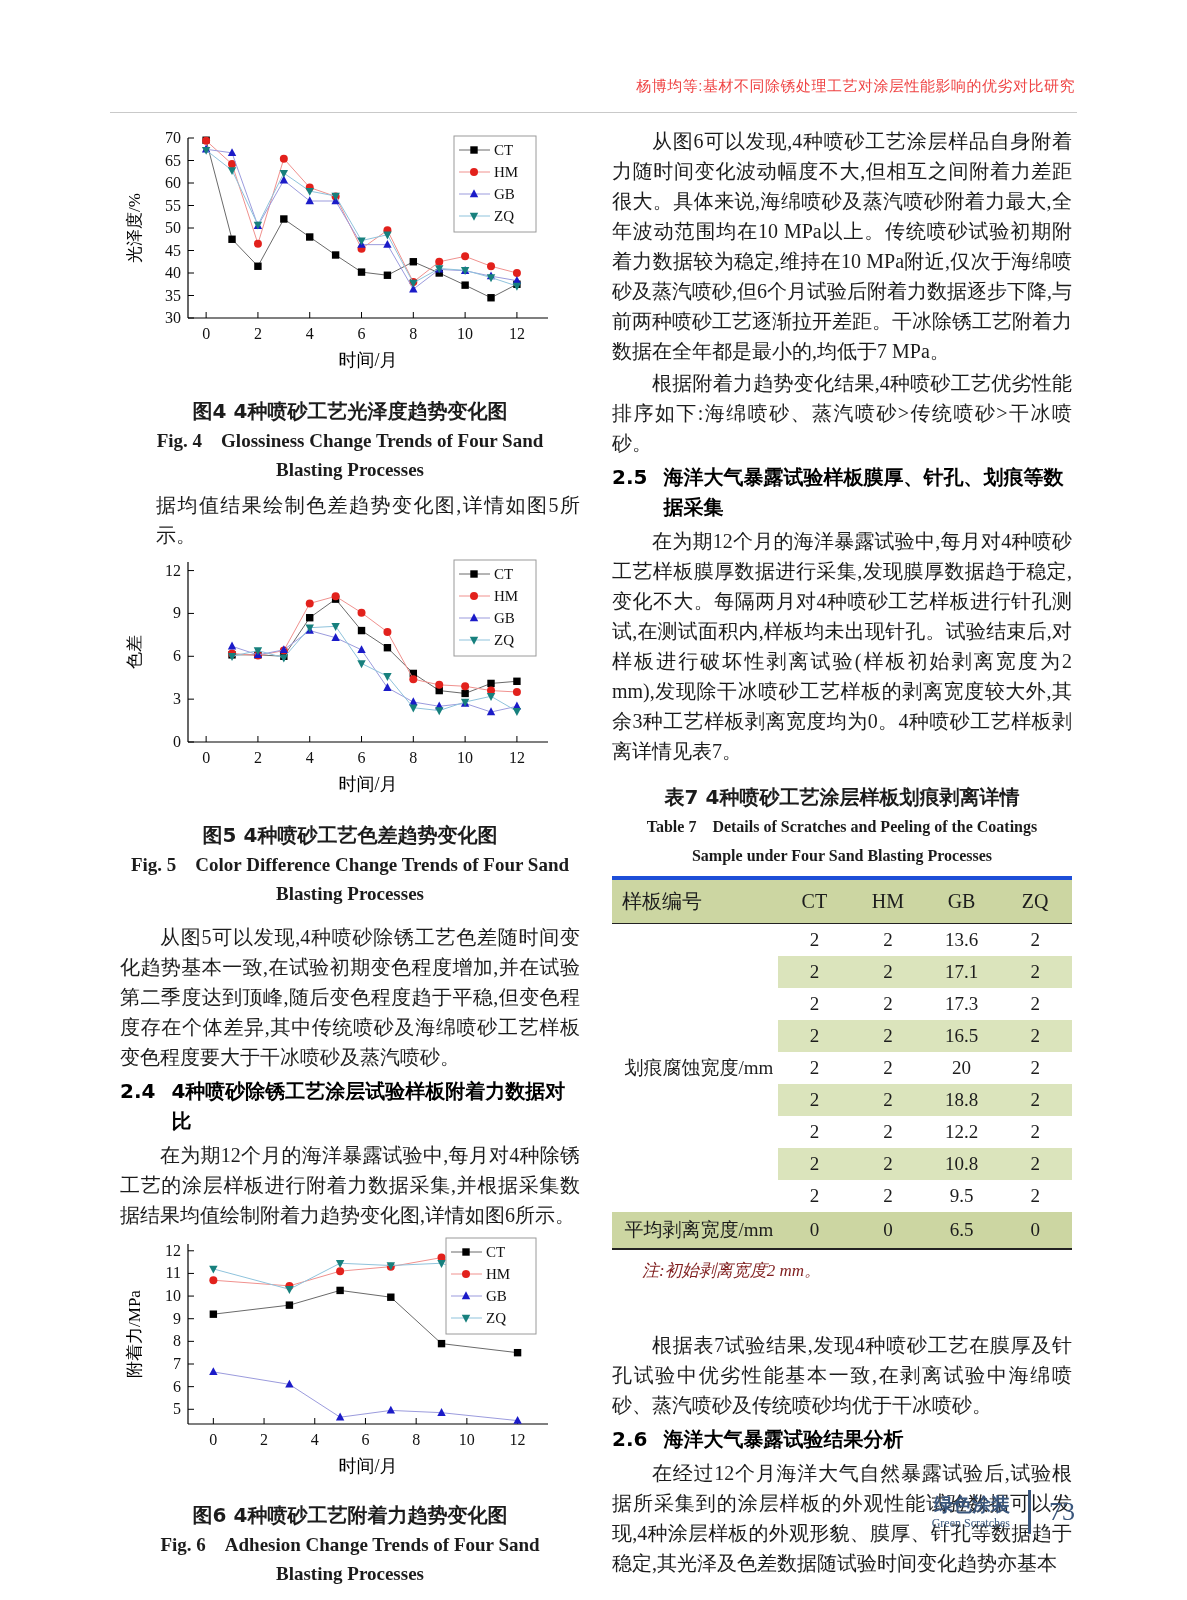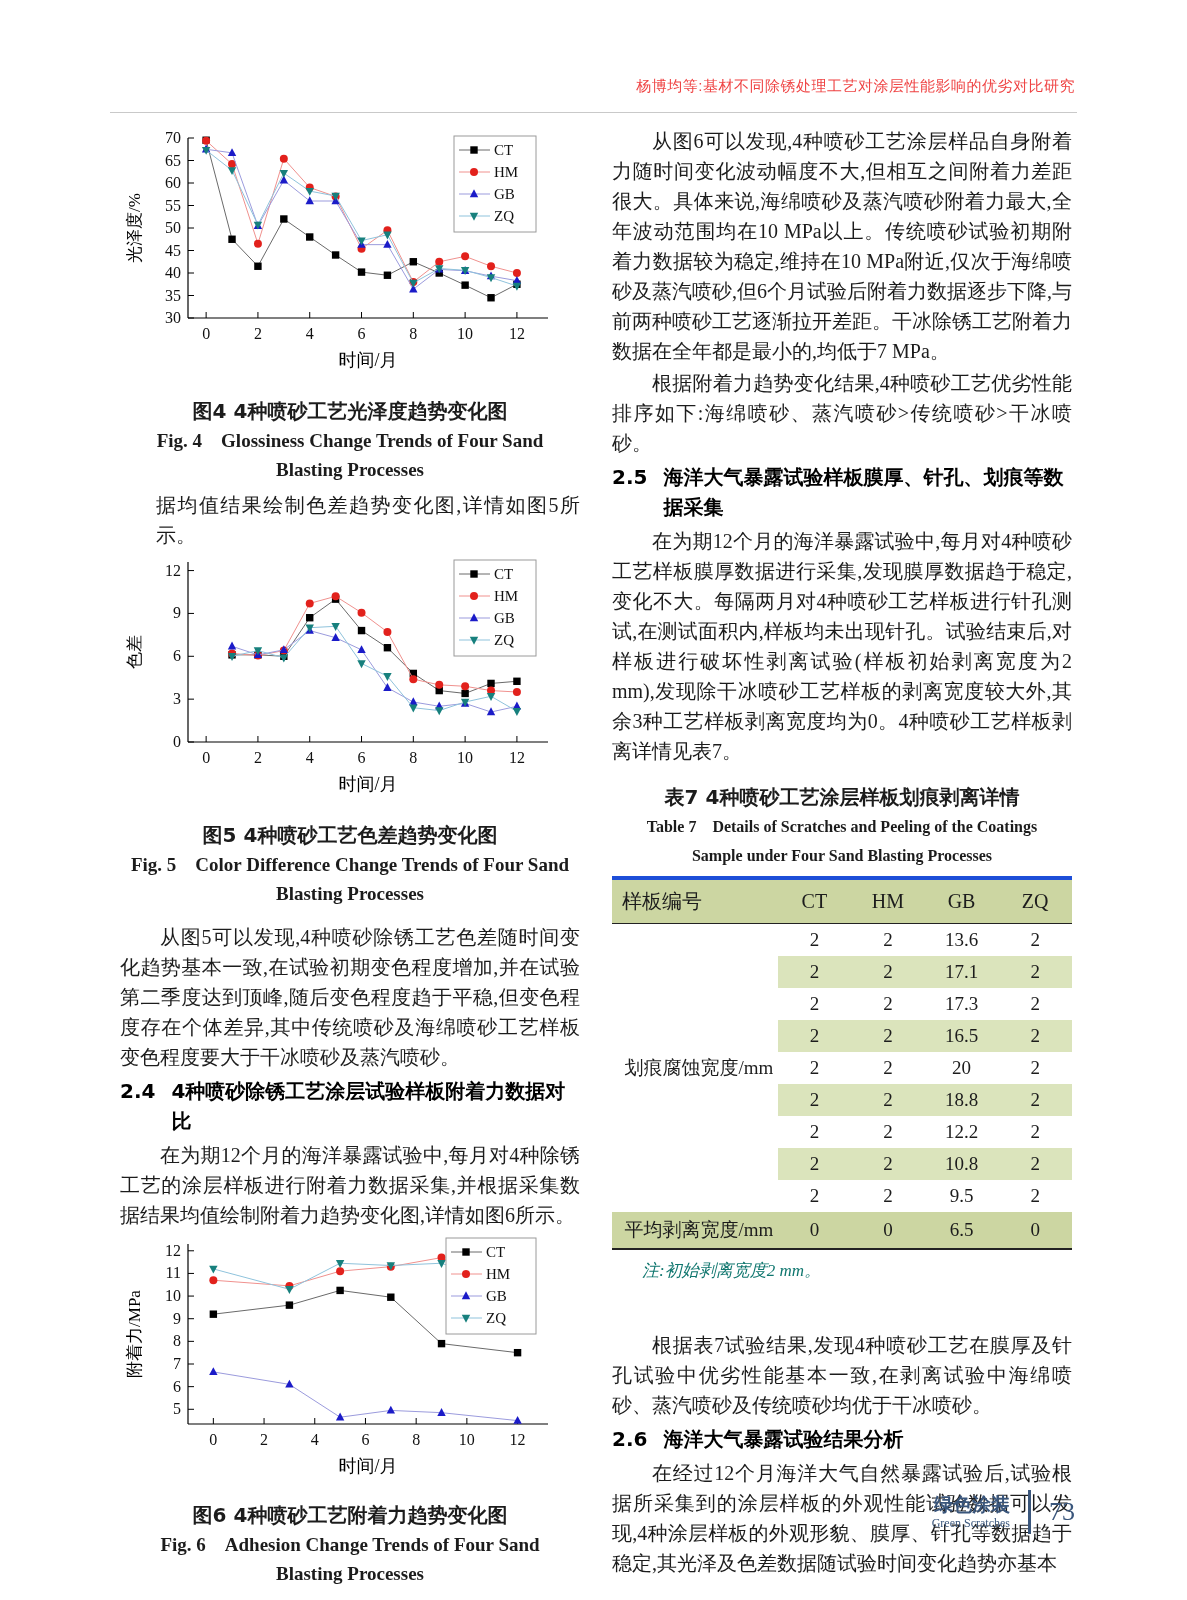--- a/index.html
+++ b/index.html
@@ -62,21 +62,21 @@
   table.peel th{
     font-weight:normal;padding:8px 2px;font-size:20px;
   }
   table.peel th.first{text-align:left;padding-left:10px;}
   table.peel td{padding:5px 2px;height:22px;}
   table.peel td.rowlabel{text-align:center;padding-left:10px;background:#fff;}
   table.peel tr.stripe td{background:#dbe4bc;}
   table.peel tr.summary{background:#ccd6a2;}
   table.peel tr.summary td.rowlabel{background:#ccd6a2;}
   .tbl-note{
-    color:#0f766e;font-style:italic;font-size:17px;line-height:26px;
+    color:#7f1d1d;font-style:italic;font-size:17px;line-height:26px;
     margin:8px 0 0 30px;
   }
   .spacer30{height:30px;}
   .spacer16{height:16px;}
   .spacer8{height:8px;}
   
   .footer{
     position:absolute;right:112px;bottom:66px;
     display:flex;align-items:center;gap:18px;color:#3a567c;
   }

